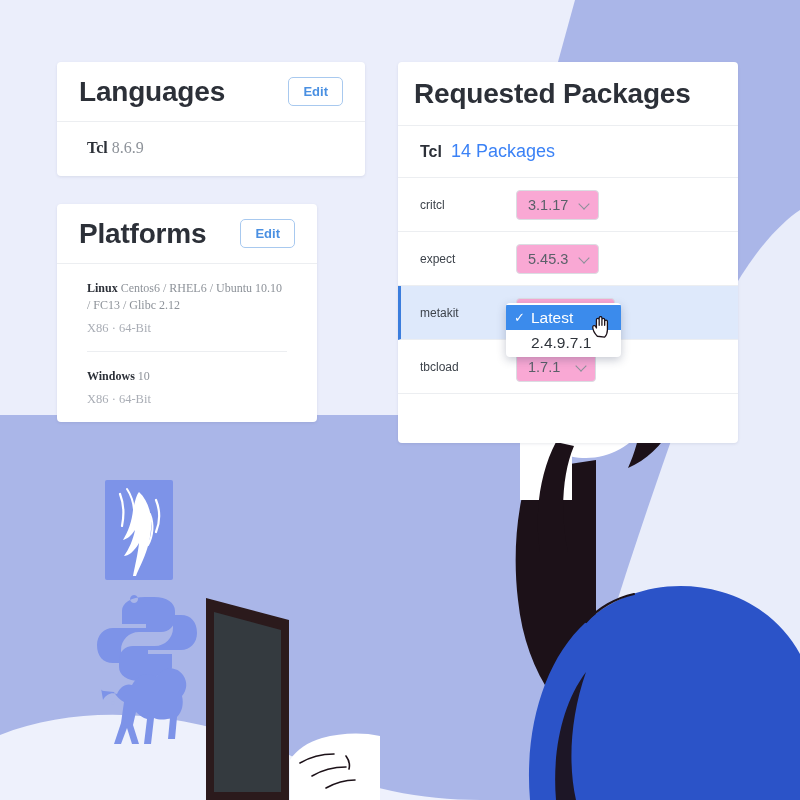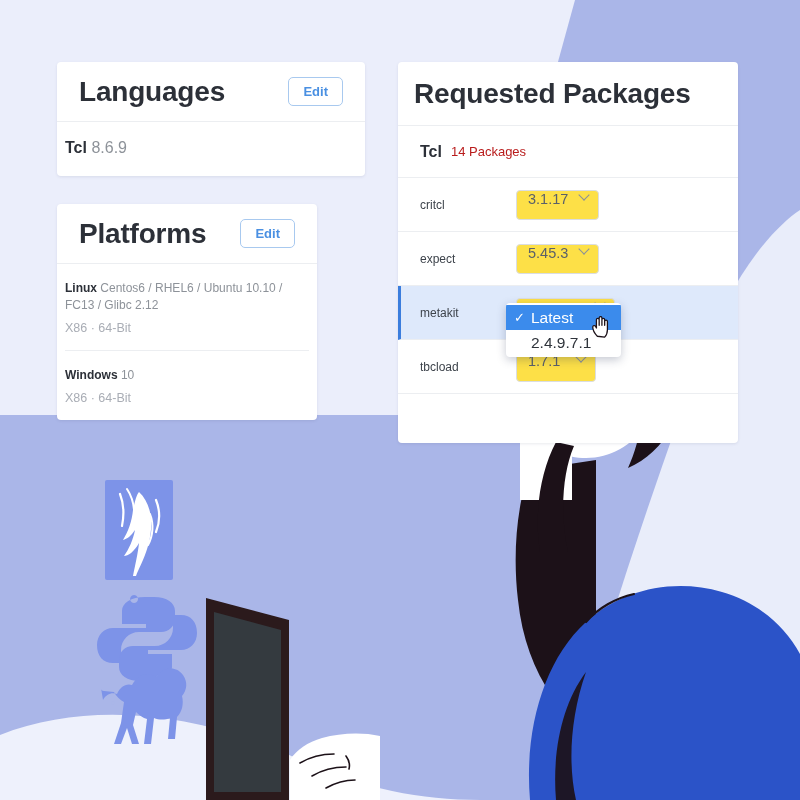--- a/index.html
+++ b/index.html
@@ -26,21 +26,21 @@
     box-sizing:border-box;
   }
   .card-title{
     font-size:28px;font-weight:bold;color:#2c3038;letter-spacing:-.2px;
   }
   .edit-btn{
     font-size:13px;font-weight:bold;color:#4a90e2;
     background:#ffffff;border:1px solid #a8c9ef;border-radius:5px;
     padding:7px 14px;line-height:1;cursor:pointer;
   }
-  .card-body{padding:0 8px;}
+  .card-body{padding:0 30px;font-family:Liberation Serif, serif;}
   .row-line{
     border-bottom:1px solid #eceef1;
   }
   .row-line:last-child{border-bottom:none;}
 
   
   .lang-row{padding:17px 0 19px 0;font-size:16px;color:#8d9299;}
   .lang-row b{color:#2c3038;font-weight:bold;}
 
   
@@ -53,38 +53,38 @@
   .pkg-head{
     display:flex;align-items:center;padding:0 16px;height:64px;
     border-bottom:1px solid #eceef1;box-sizing:border-box;
   }
   .pkg-group{
     display:flex;align-items:baseline;gap:9px;
     padding:0 22px;height:52px;box-sizing:border-box;
     border-bottom:1px solid #eceef1;
   }
   .pkg-group-name{font-size:16px;font-weight:bold;color:#2c3038;align-self:center;}
-  .pkg-group-count{font-size:13px;color:#b91c1c;align-self:center;}
+  .pkg-group-count{font-size:18px;color:#3b82f6;align-self:center;}
 
   .pkg-row{
     display:flex;align-items:center;
     padding:0 22px;height:54px;box-sizing:border-box;
     border-bottom:1px solid #eceef1;
     position:relative;
   }
   .pkg-row.active{
     background:#dee9fb;
     border-left:3px solid #3b7ddd;
     padding-left:19px;
   }
   .pkg-name{font-size:12px;color:#3d434b;width:96px;flex:none;}
   .pkg-select{
-    display:inline-flex;justify-content:space-between;
+    display:inline-flex;align-items:center;justify-content:space-between;
     gap:12px;min-width:80px;height:30px;padding:0 9px 0 11px;
-    background:#fde047;border:1px solid #dadde2;border-radius:4px;
+    background:#f9a8d4;border:1px solid #dadde2;border-radius:4px;
     font-size:14.5px;color:#5a6069;box-sizing:border-box;cursor:pointer;
   }
   .chev{display:inline-block;width:9px;height:9px;position:relative;flex:none;}
   .chev:before{
     content:"";position:absolute;left:0;top:0px;width:7px;height:7px;
     border-right:1.6px solid #8b9099;border-bottom:1.6px solid #8b9099;
     transform:rotate(45deg);
   }
 
   

